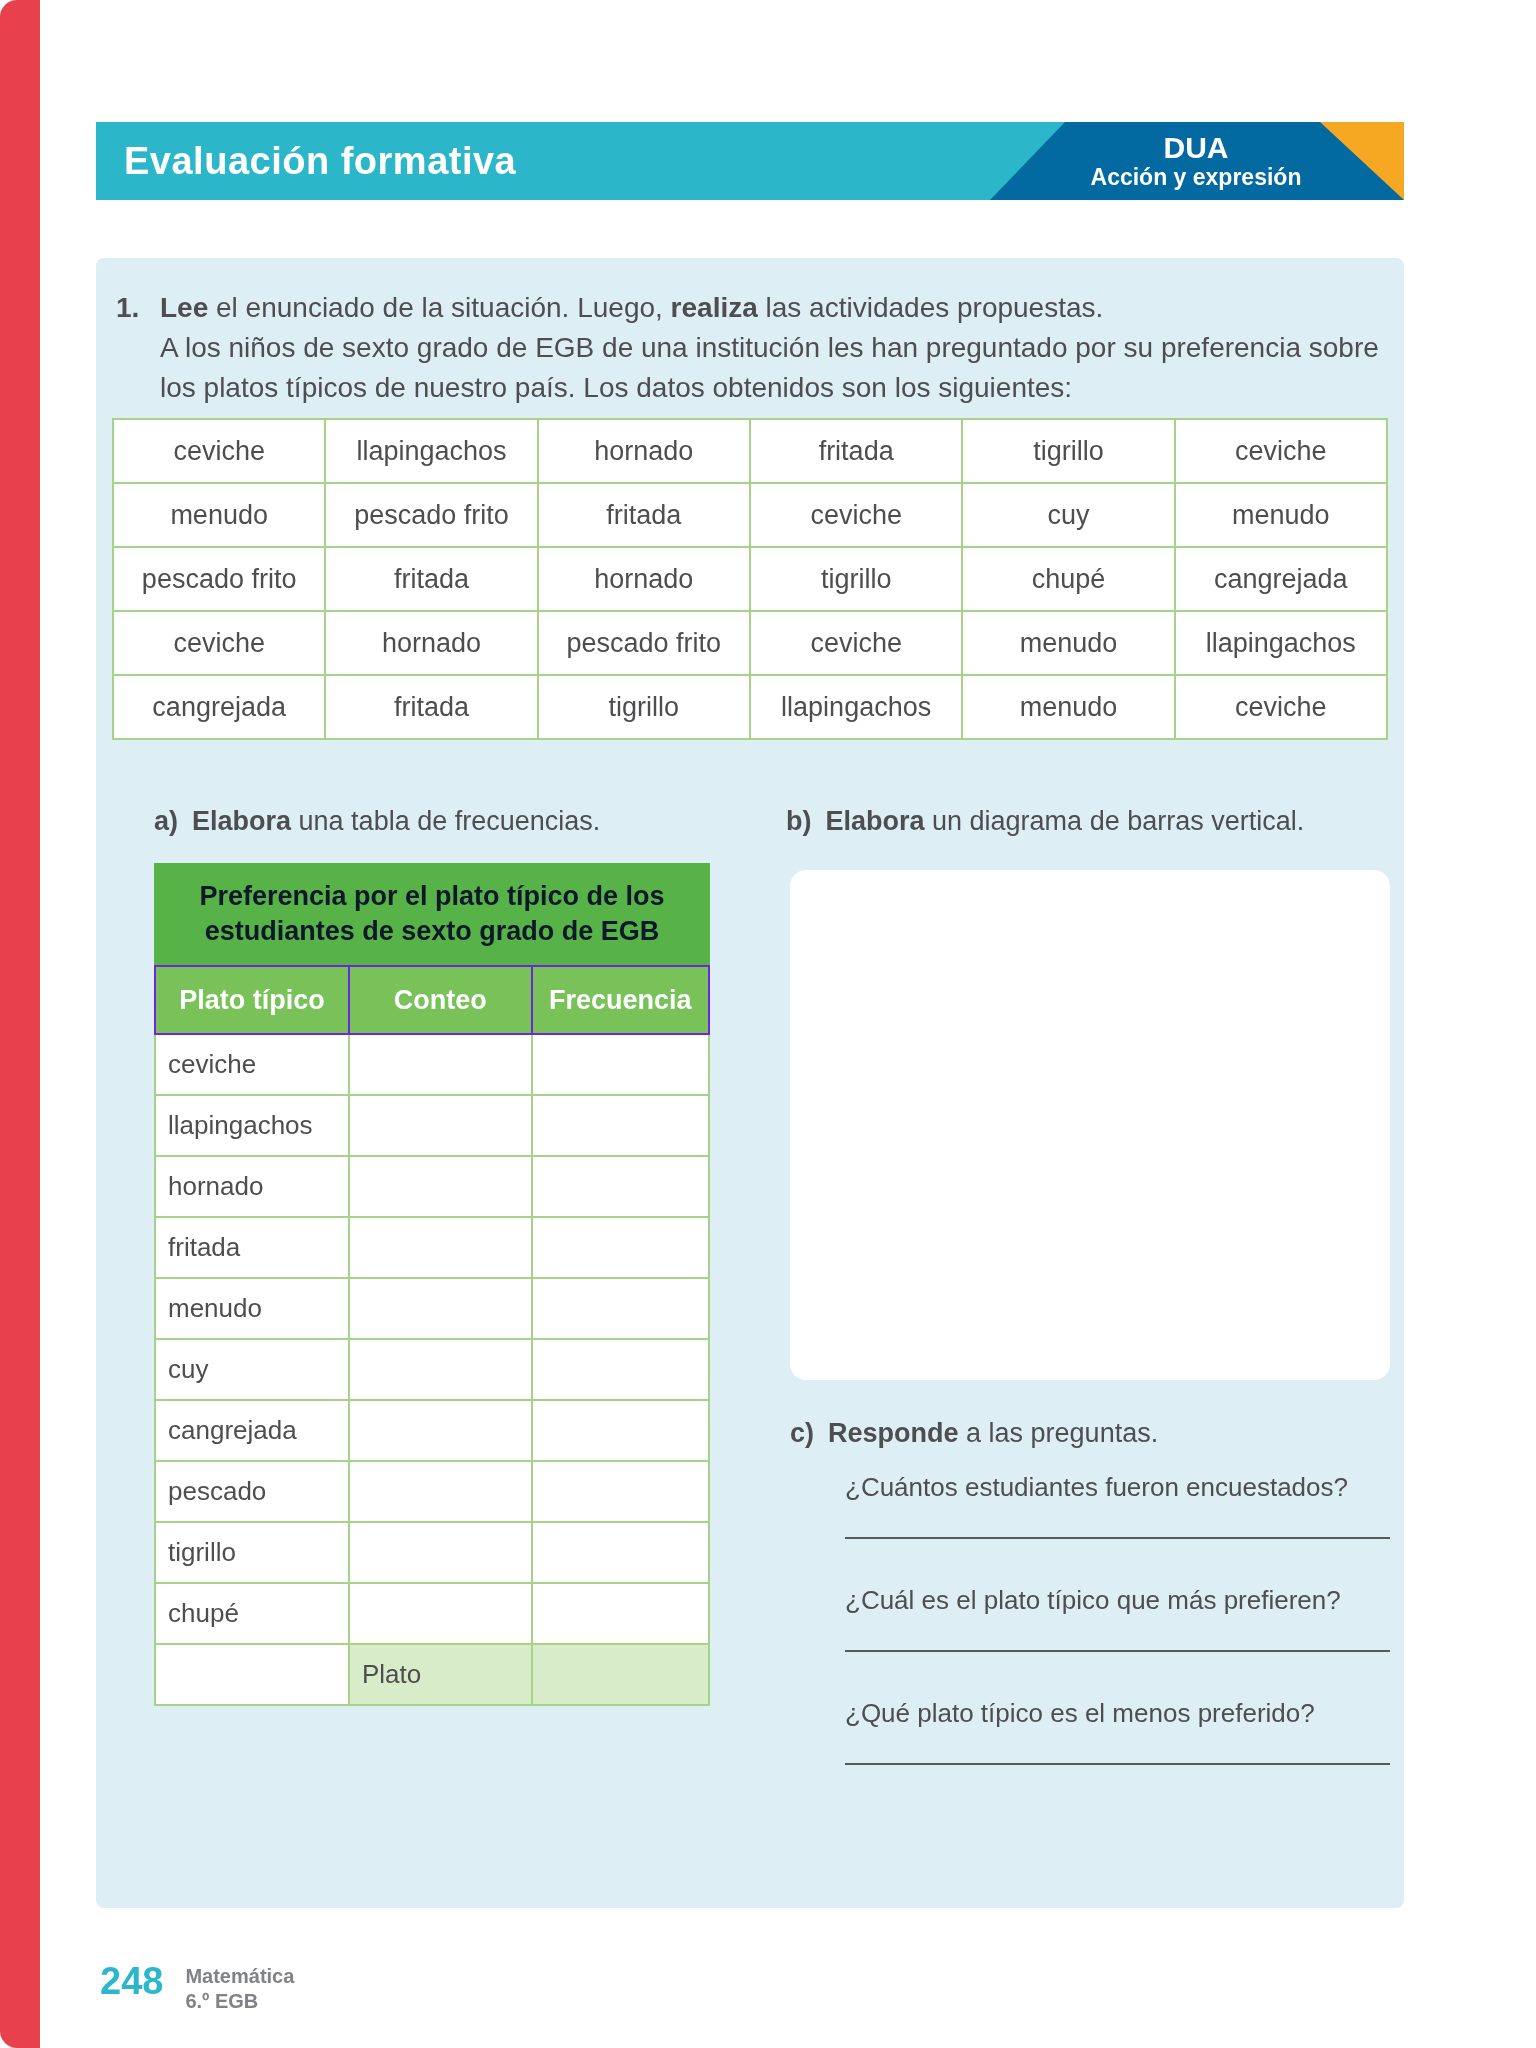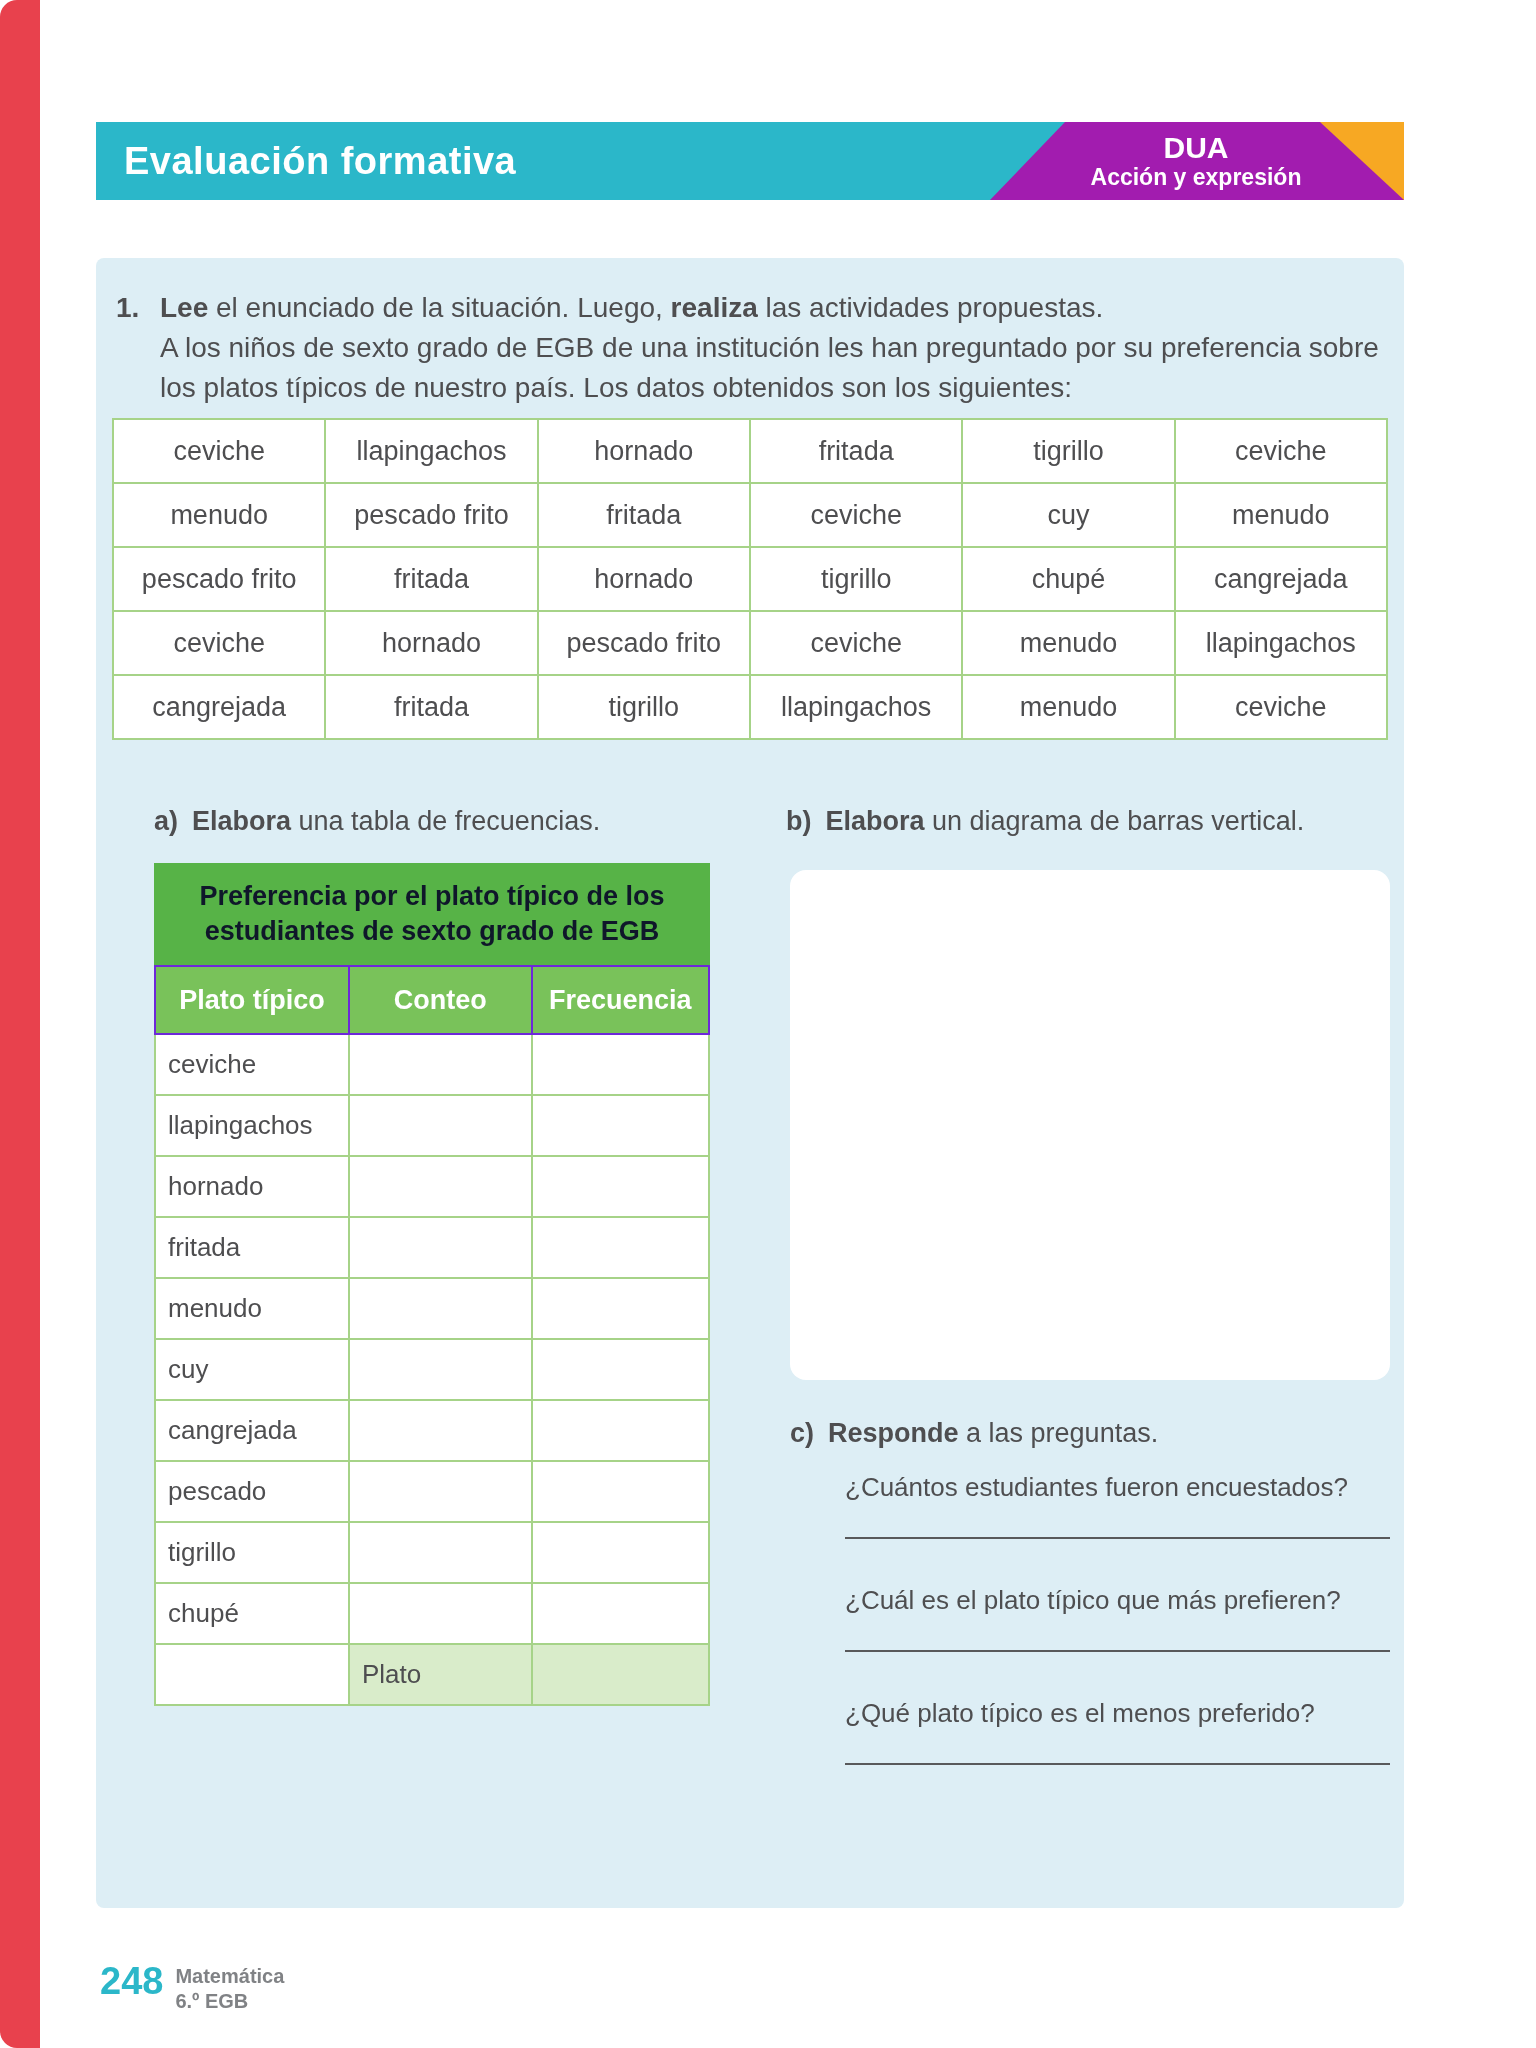--- a/index.html
+++ b/index.html
@@ -5,21 +5,21 @@
   * { margin:0; padding:0; box-sizing:border-box; }
   body { background:#ffffff; font-family:"Liberation Sans", sans-serif; }
   .page { position:relative; width:1536px; height:2048px; background:#ffffff; overflow:hidden;border-radius:17px; }
 
   .red-strip { position:absolute; left:0; top:0; width:40px; height:100%; background:#e8414d; }
 
   
   .header { position:absolute; left:96px; top:122px; width:1308px; height:78px; background:#2bb7c9; }
   .header-title { position:absolute; left:28px; top:50%; transform:translateY(-50%);
     color:#ffffff; font-size:38px; font-weight:bold; letter-spacing:0.5px; }
-  .badge { position:absolute; right:0; top:0; width:414px; height:100%; background:#a21caf;
+  .badge { position:absolute; right:0; top:0; width:414px; height:100%; background:#0369a1;
     clip-path:polygon(75px 0, 100% 0, 100% 100%, 0 100%);
     display:flex; flex-direction:column; justify-content:center; align-items:center;
     padding-left:90px; padding-right:92px; color:#ffffff; }
   .badge-title { font-size:30px; font-weight:bold; line-height:1.1; }
   .badge-sub { font-size:23px; font-weight:bold; line-height:1.2; white-space:nowrap; }
   .orange-corner { position:absolute; right:0; top:0; width:84px; height:78px; background:#f7a823;
     clip-path:polygon(0 0, 100% 0, 100% 100%); }
 
   
   .content { position:absolute; left:96px; top:258px; width:1308px; height:1650px;
@@ -60,21 +60,21 @@
   
   .chart-box { position:absolute; left:694px; top:612px; width:600px; height:510px;
     background:#ffffff; border-radius:16px; }
 
   
   .question { position:absolute; left:749px; width:545px; font-size:26px; color:#4e4e50; }
   .q1 { top:1214px; } .q2 { top:1327px; } .q3 { top:1440px; }
   .answer-line { margin-top:34px; border-bottom:2px solid #58595b; width:100%; height:0; }
 
   
-  .footer { position:absolute; left:100px; top:1962px; display:flex; align-items:flex-start; gap:12px; }
+  .footer { position:absolute; left:100px; top:1962px; display:flex; align-items:flex-start; gap:22px; }
   .page-num { color:#2bb7c9; font-size:38px; font-weight:bold; line-height:1; }
   .footer-text { color:#808285; font-size:20px; line-height:1.25; padding-top:2px; font-weight:bold; }
 </style>
 </head>
 <body>
 
 <div class="page">
   <div class="red-strip"></div>
 
   <div class="header">

